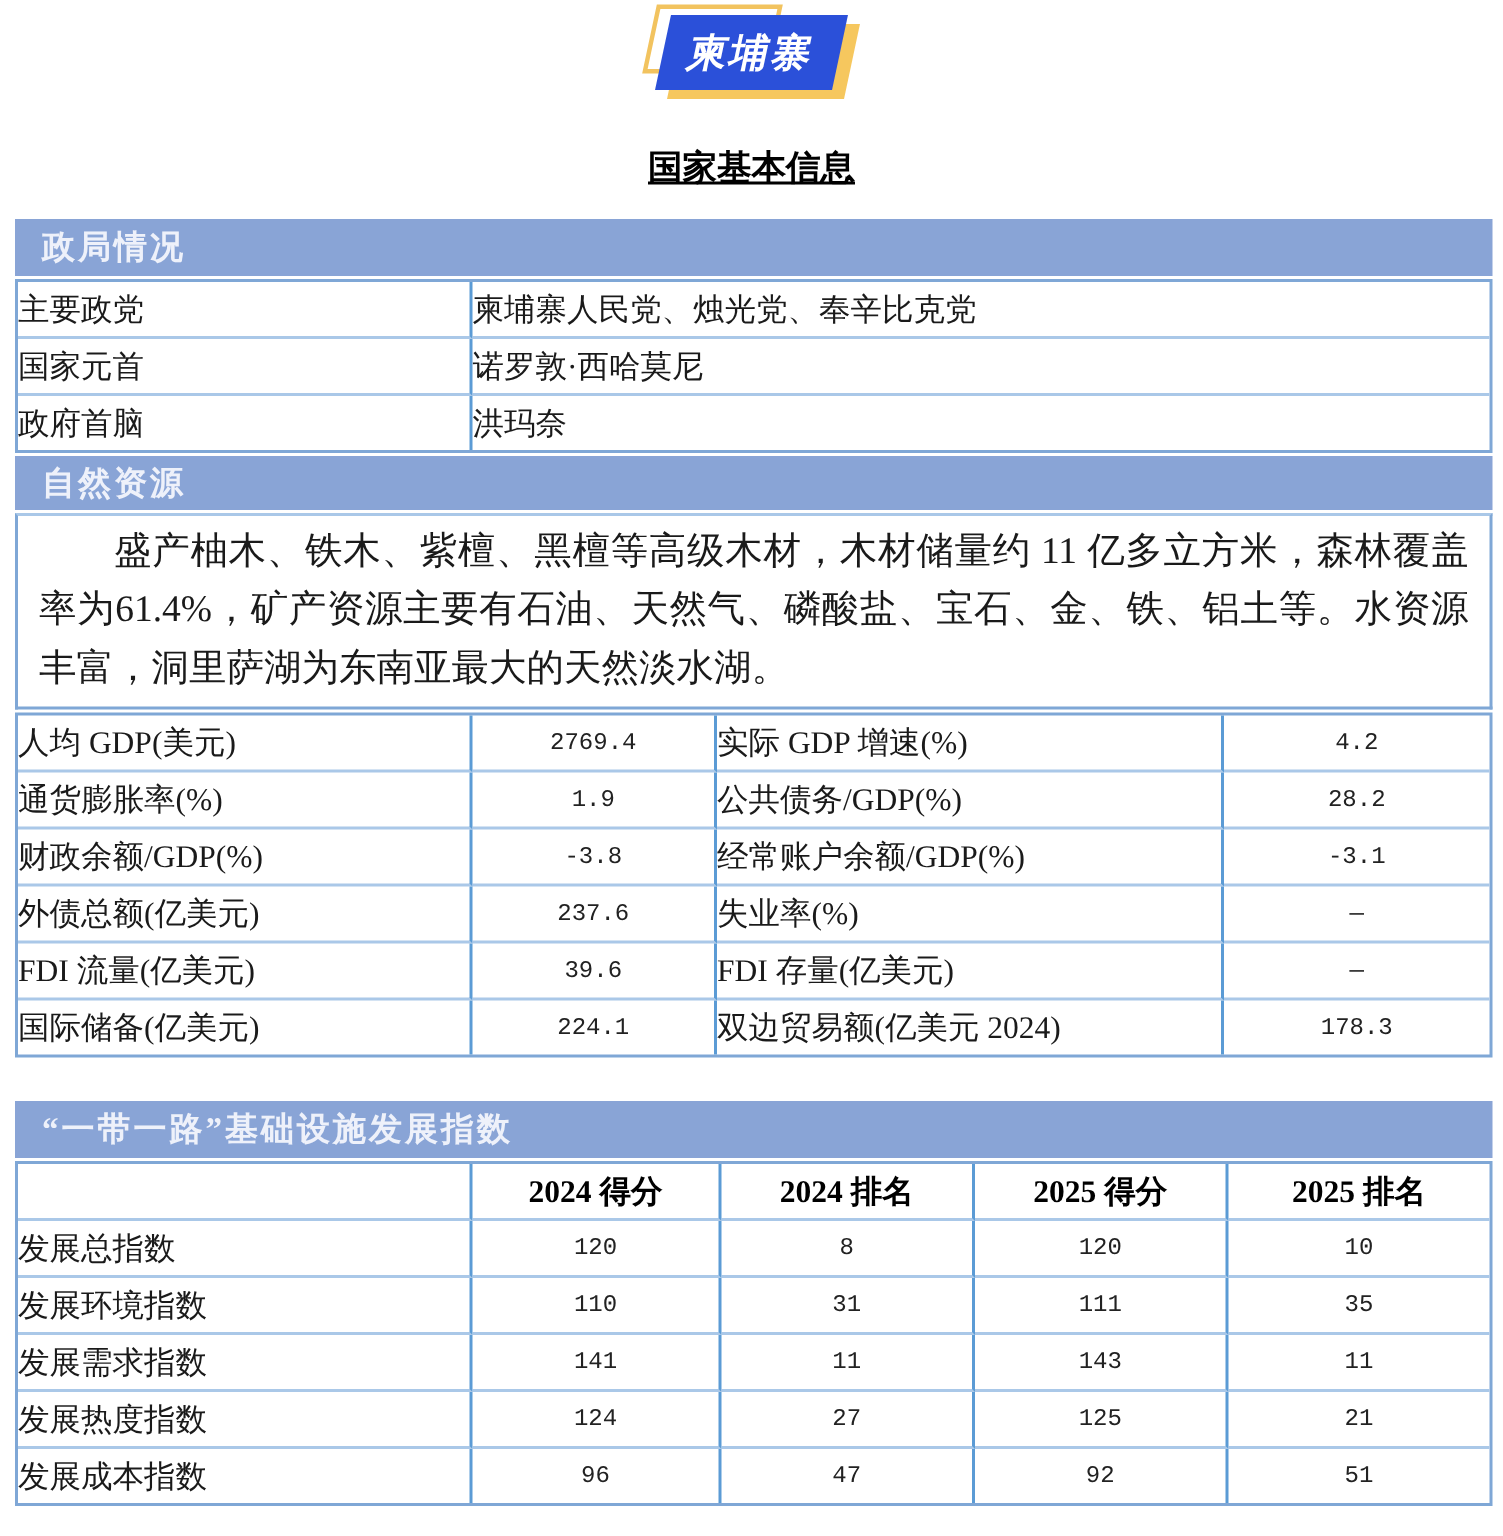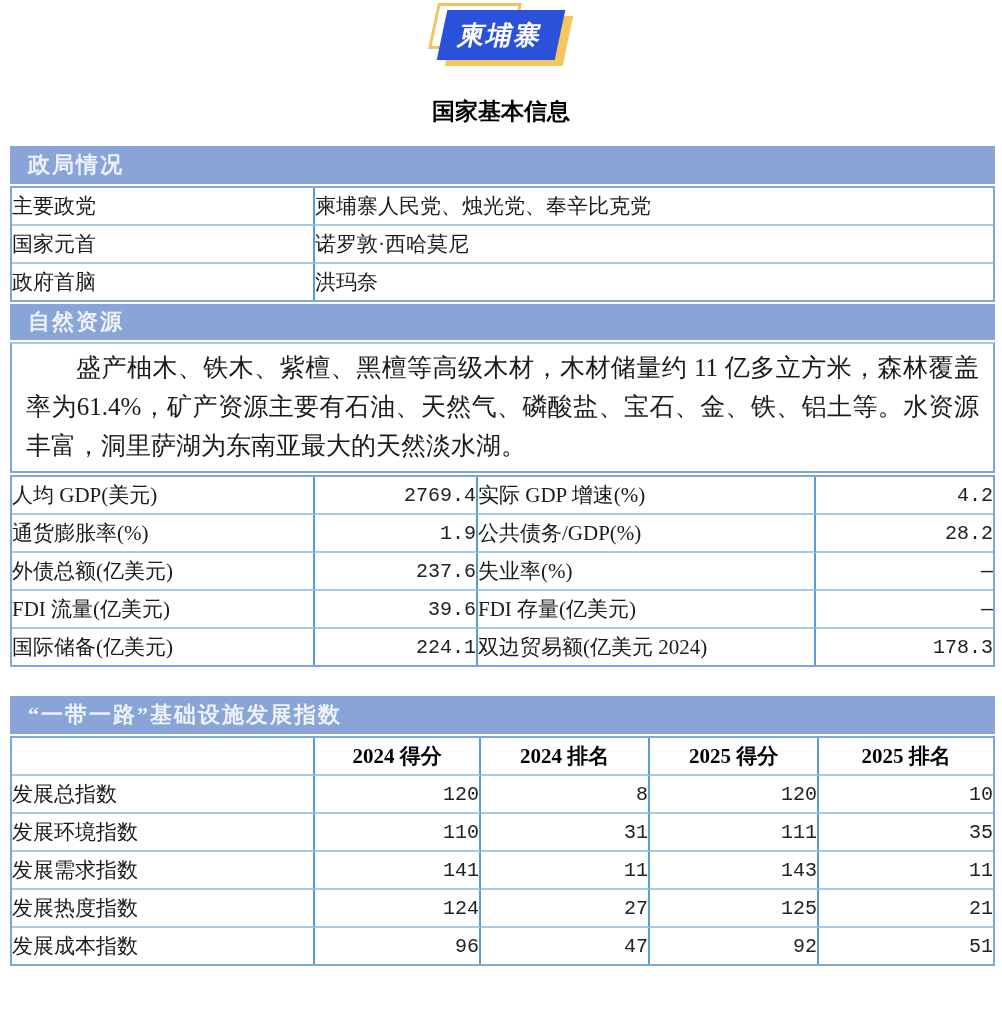--- a/index.html
+++ b/index.html
@@ -30,20 +30,21 @@
   .banner .face span{
     color:#ffffff;font-weight:bold;font-size:26px;letter-spacing:2px;
     font-family:"Liberation Sans","DejaVu Sans",sans-serif;
   }
 
   
   .page-title{
     text-align:center;font-weight:bold;font-size:23px;line-height:26px;
     margin-top:26px;color:#000;
     font-family:"Liberation Sans","DejaVu Sans",sans-serif;
+    text-decoration:underline;
   }
 
   
   .content{width:985px;margin:22px 0 0 10px;}
 
   .bar{
     height:38px;background:#89a4d6;color:#eef1fa;
     display:flex;align-items:center;padding-left:18px;box-sizing:border-box;
     font-weight:bold;font-size:22px;letter-spacing:2px;
     font-family:"Liberation Serif","DejaVu Serif",serif;
@@ -56,23 +57,23 @@
   }
   td{
     height:36px;font-size:21px;color:#1a1a1a;box-sizing:content-box;
     border-right:2px solid #5b9bd5;border-bottom:2px solid #aac8e8;
     padding:0;overflow:hidden;white-space:nowrap;
   }
   td:last-child{border-right:none;}
   tr:last-child td{border-bottom:none;}
   td.lbl{text-align:left;}
   td.val{
-    text-align:right;
+    text-align:center;
     font-family:"Liberation Mono","DejaVu Sans Mono",monospace;
-    font-size:20px;color:#222;
+    font-size:16px;color:#222;
   }
   td.colhead{
     text-align:center;font-weight:bold;font-size:21px;color:#000;
     font-family:"Liberation Serif","DejaVu Serif",serif;
   }
 
   .nr-box{
     width:985px;box-sizing:border-box;background:#fff;
     border:2px solid #7fa7d6;border-top:2px solid #aac8e8;margin-top:2px;
     padding:4px 14px 6px 14px;
@@ -142,20 +143,26 @@
         <td class="lbl">人均 GDP(美元)</td>
         <td class="val">2769.4</td>
         <td class="lbl">实际 GDP 增速(%)</td>
         <td class="val">4.2</td>
       </tr>
       <tr>
         <td class="lbl">通货膨胀率(%)</td>
         <td class="val">1.9</td>
         <td class="lbl">公共债务/GDP(%)</td>
         <td class="val">28.2</td>
+      </tr>
+      <tr>
+        <td class="lbl">财政余额/GDP(%)</td>
+        <td class="val">-3.8</td>
+        <td class="lbl">经常账户余额/GDP(%)</td>
+        <td class="val">-3.1</td>
       </tr>
       <tr>
         <td class="lbl">外债总额(亿美元)</td>
         <td class="val">237.6</td>
         <td class="lbl">失业率(%)</td>
         <td class="val">—</td>
       </tr>
       <tr>
         <td class="lbl">FDI 流量(亿美元)</td>
         <td class="val">39.6</td>

